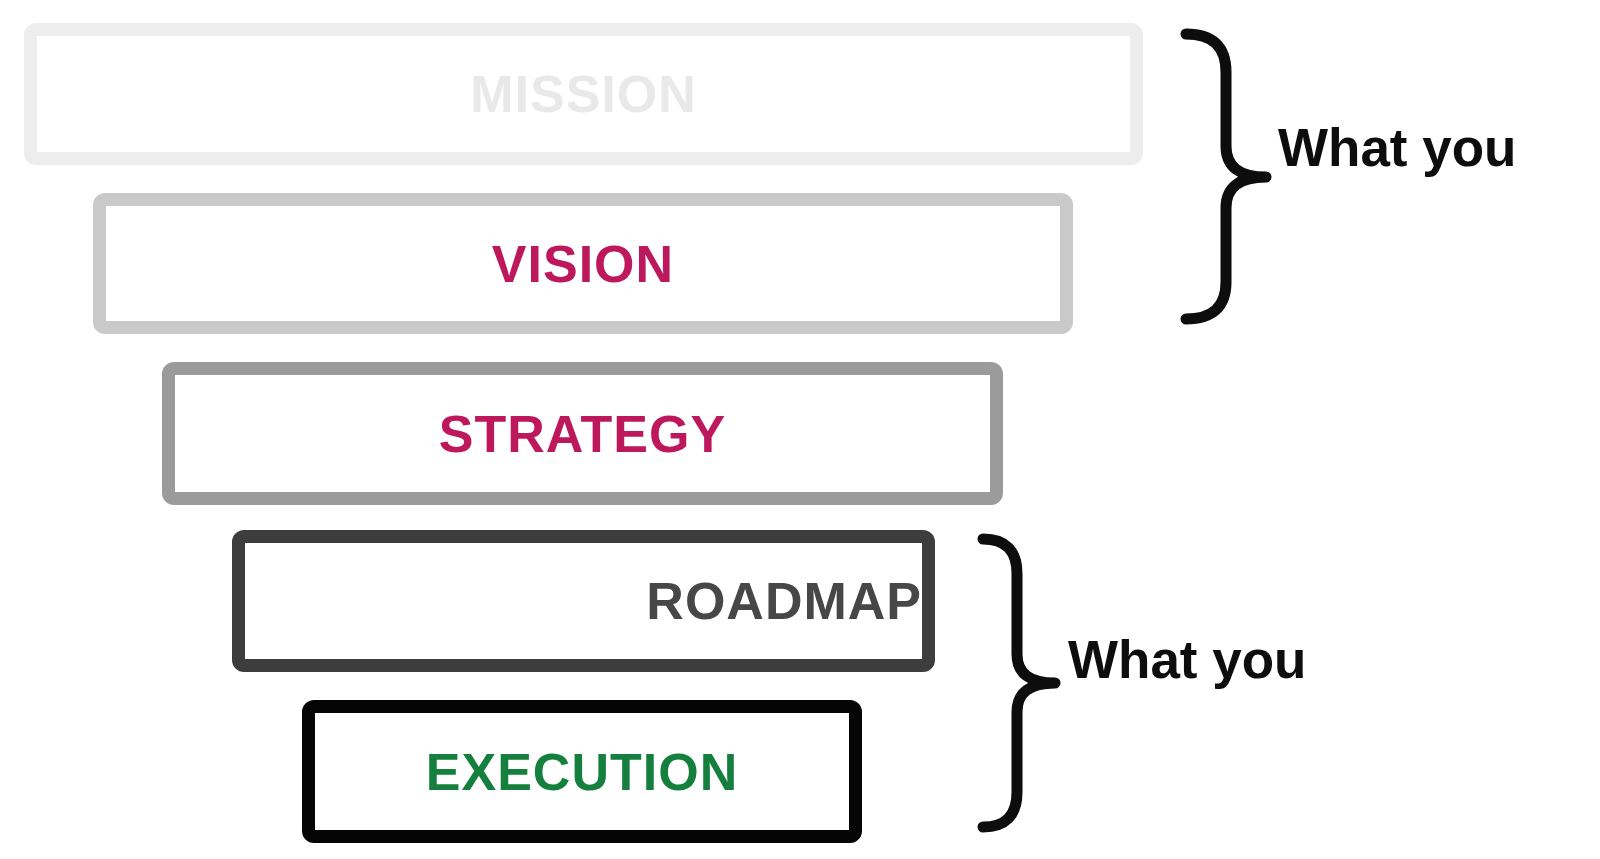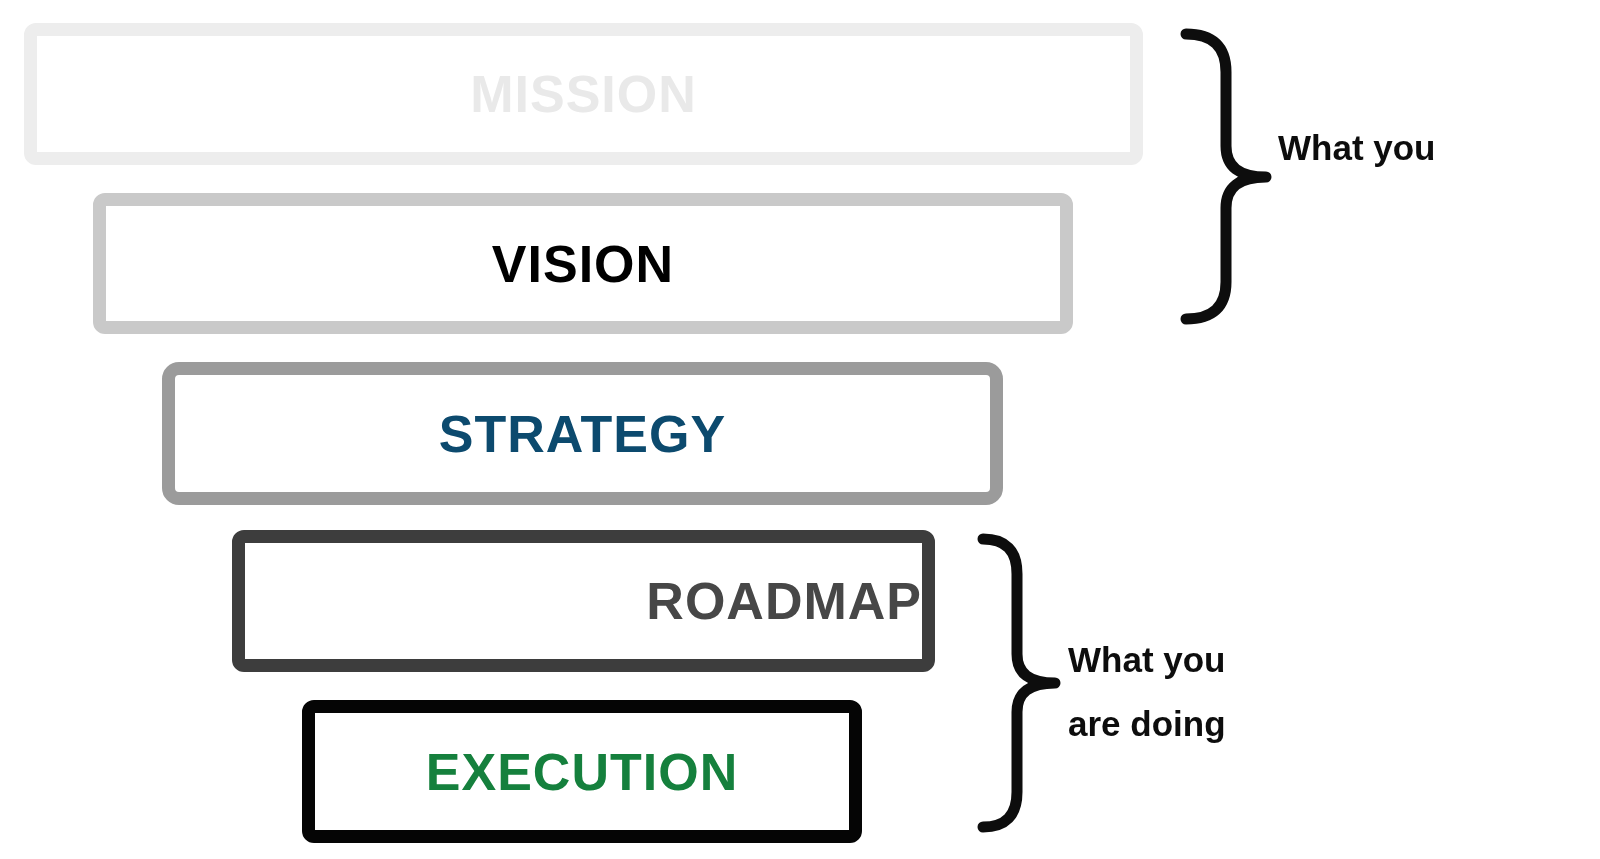--- a/index.html
+++ b/index.html
@@ -33,41 +33,41 @@
   #layer-3{left:232px; top:530px; width:703px;  height:142px;}
   #layer-4{left:302px; top:700px; width:560px;  height:143px;}
   #brace-overlay{
     position:absolute;
     left:0;top:0;width:1600px;height:859px;
     pointer-events:none;
   }
   .note{
     position:absolute;
     font-weight:bold;
-    font-size:35px;
+    font-size:53px;
     line-height:64px;
     white-space:nowrap;
   }
   #note-0{left:1278px; top:116px;}
   #note-1{left:1068px; top:628px;}
 </style>
 </head>
 <body>
 
 <div id="canvas">
 
   <div class="layer" id="layer-0" style="border-color: rgb(237, 237, 237); color: rgb(233, 233, 233);">
     <span class="layer-label">MISSION</span>
   </div>
 
-  <div class="layer" id="layer-1" style="border-color: rgb(201, 201, 201); color: #000000;">
+  <div class="layer" id="layer-1" style="border-color: rgb(201, 201, 201); color: #be185d;">
     <span class="layer-label">VISION</span>
   </div>
 
-  <div class="layer" id="layer-2" style="border-color: rgb(155, 155, 155); color: #0c4a6e; border-radius: 17px;">
+  <div class="layer" id="layer-2" style="border-color: rgb(155, 155, 155); color: #be185d;">
     <span class="layer-label">STRATEGY</span>
   </div>
 
   <div class="layer" id="layer-3" style="border-color: rgb(61, 61, 61); color: rgb(71, 71, 71); justify-content: flex-end;">
     <span class="layer-label">ROADMAP</span>
   </div>
 
   <div class="layer" id="layer-4" style="border-color: rgb(5, 5, 5); color: #15803d;">
     <span class="layer-label">EXECUTION</span>
   </div>
@@ -88,16 +88,15 @@
              L 1017 792
              Q 1017 827 983 827" fill="none" stroke-width="11" stroke-linecap="round" stroke-linejoin="round" stroke="#0d0d0d"></path>
   </svg>
 
   <div class="note" id="note-0" style="color: rgb(13, 13, 13);">
     <div>What you</div>
   </div>
 
   <div class="note" id="note-1" style="color: rgb(13, 13, 13);">
     <div>What you</div>
-    <div>are doing</div>
   </div>
 
 </div>
 
 </body></html>

